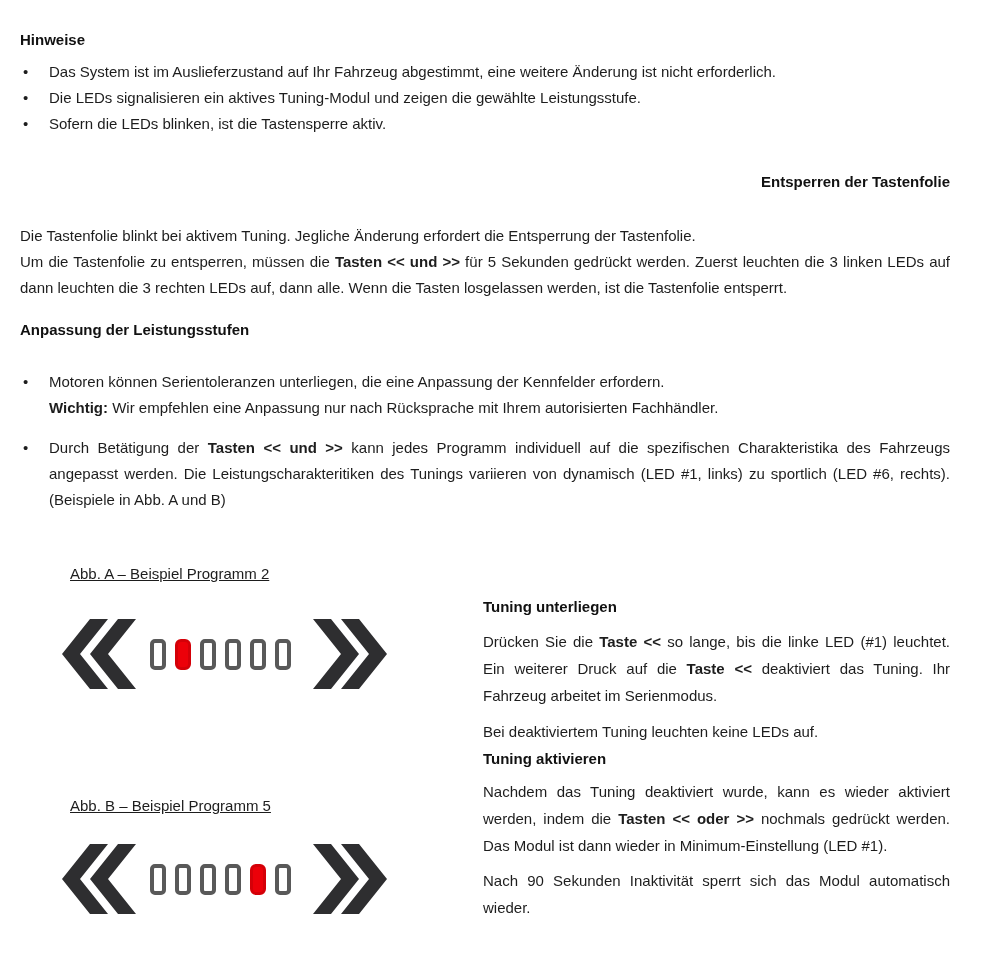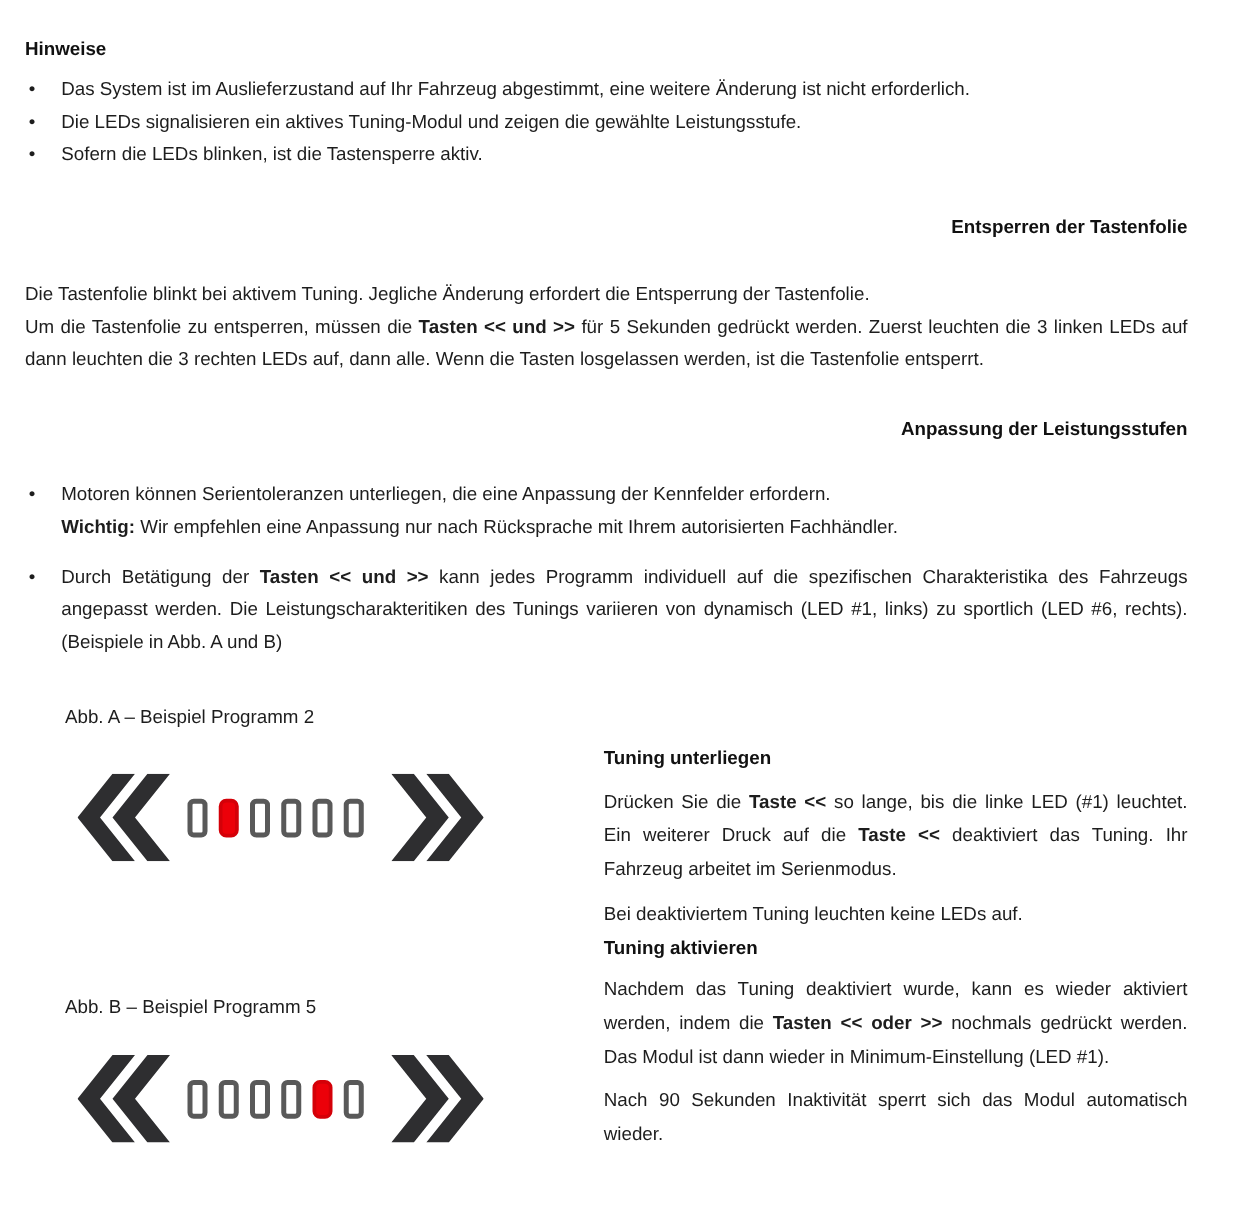--- a/index.html
+++ b/index.html
@@ -16,26 +16,26 @@
   .para { margin:0; }
 
   .bullet { display:flex; margin:0; }
   .bullet .marker { flex:0 0 26px; padding-left:3px; }
   .bullet .content { flex:1; }
 
   .mt6  { margin-top:6px; }
   .mt14 { margin-top:14px; }
   .mt26 { margin-top:26px; }
   .mt28 { margin-top:28px; }
-  .mt30 { margin-top:30px;text-align:right; }
+  .mt30 { margin-top:16px; }
   .mt32 { margin-top:32px;text-align:right; }
 
   .bottom { position:absolute; left:0; top:553px; width:1000px; height:422px; }
 
-  .fig-label { position:absolute; left:52px; }
+  .fig-label { position:absolute; left:70px;text-decoration:underline; }
   #fig-a-label { top:8px; }
   #fig-b-label { top:240px;text-align:right; }
 
   .led-figure { position:absolute; left:62px; display:flex; align-items:center; }
   #fig-a { top:66px; }
   #fig-b { top:291px; }
 
   .chev { flex:0 0 auto; display:block; }
   .chev.left  { margin-right:14px; }
   .chev.right { margin-left:22px; }

